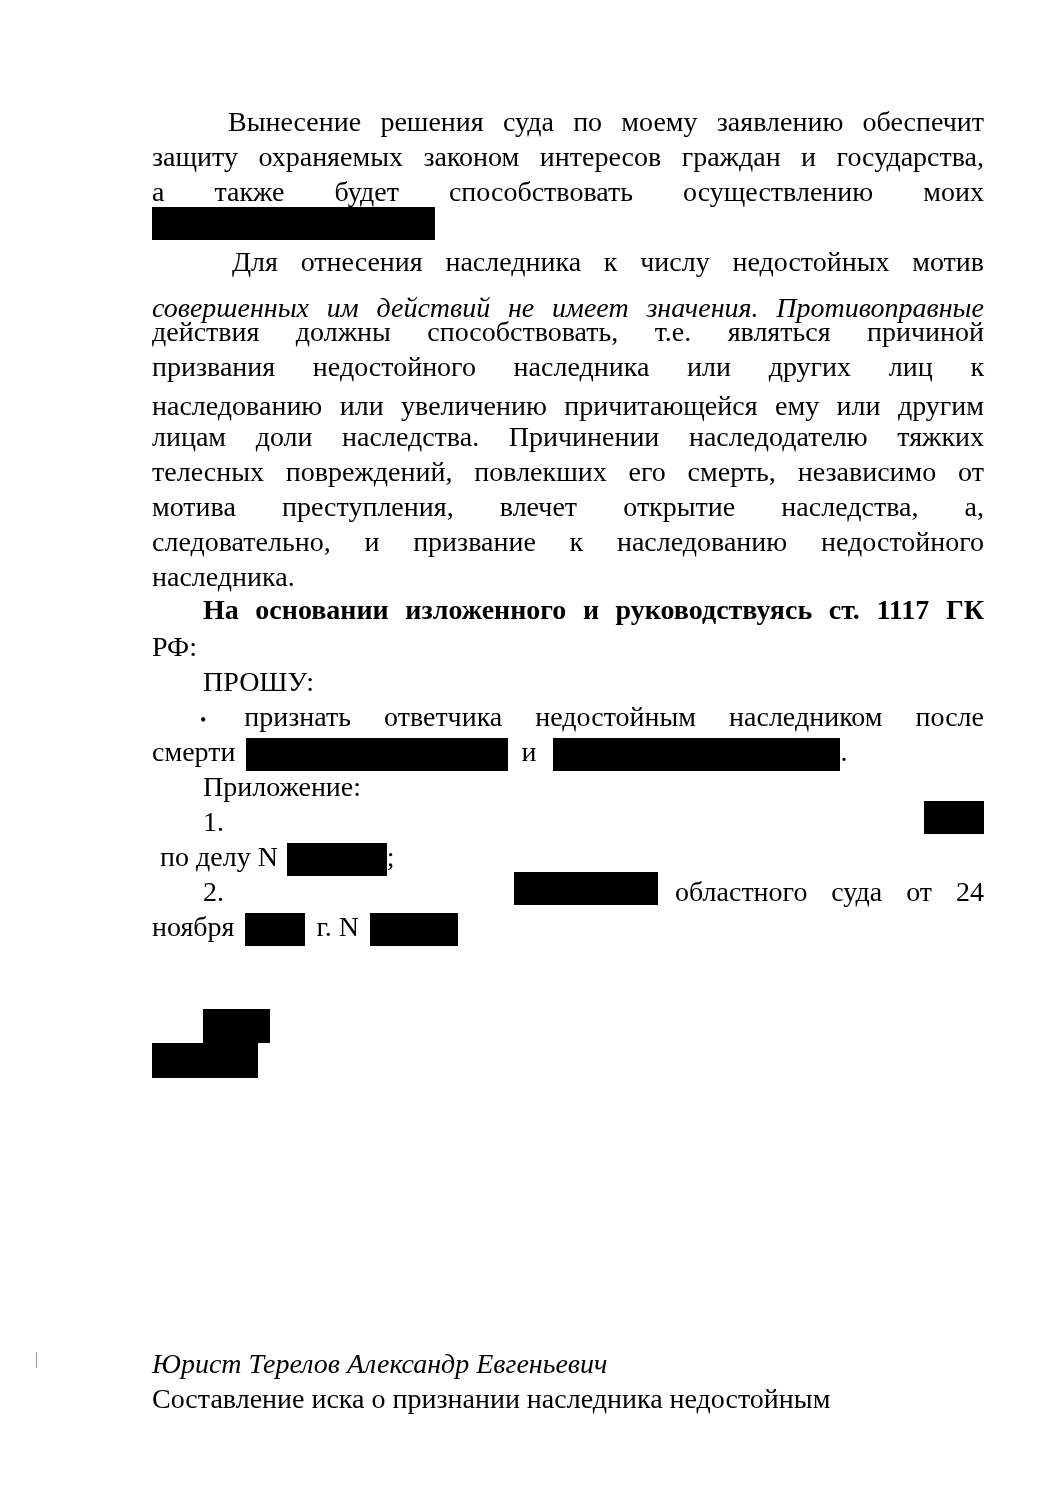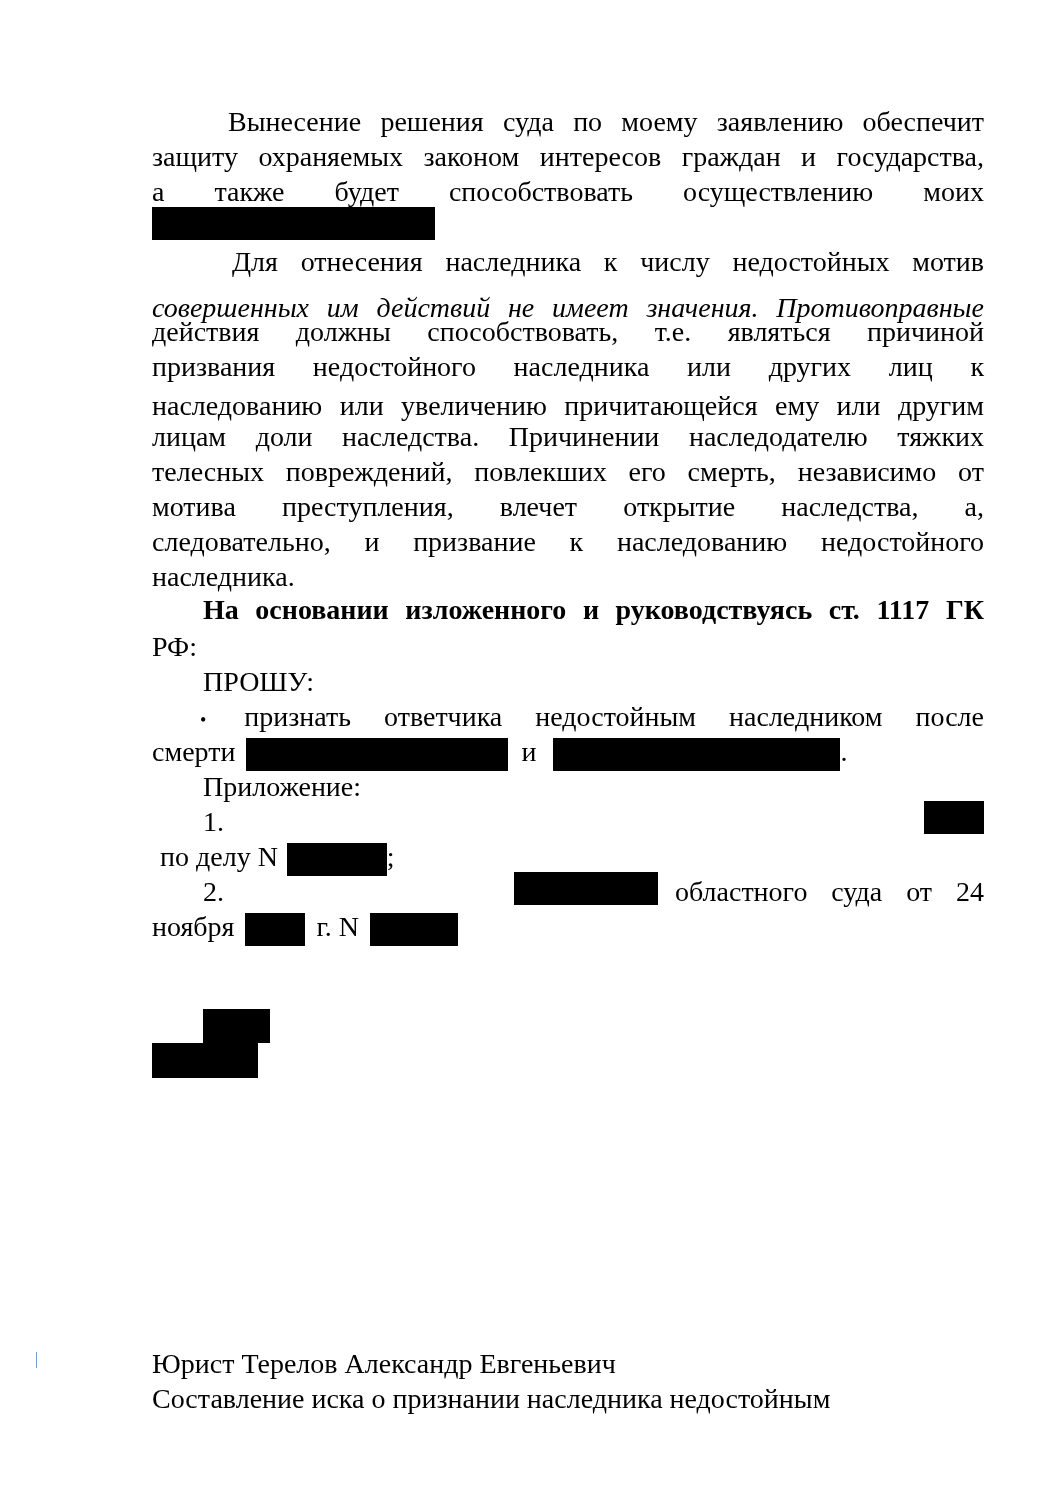--- a/index.html
+++ b/index.html
@@ -102,14 +102,14 @@
   <span class="inline-redact" style="width:60px; height:33px; margin-left:4px;"></span>
   <span style="margin-left:4px;">г. N</span>
   <span class="inline-redact" style="width:88px; height:33px; margin-left:4px;"></span>
 </div>
 
 <div class="redact" style="left:203px; top:1009px; width:67px; height:34px;"></div>
 <div class="redact" style="left:152px; top:1043px; width:106px; height:35px;"></div>
 
 <div class="cursor-mark"></div>
 
-<div class="line" style="top:1346px;">Юрист Терелов Александр Евгеньевич</div>
+<div class="line" style="top:1346px;font-style:italic;">Юрист Терелов Александр Евгеньевич</div>
 <div class="line" style="top:1381px;">Составление иска о признании наследника недостойным</div>
 
 </body></html>

